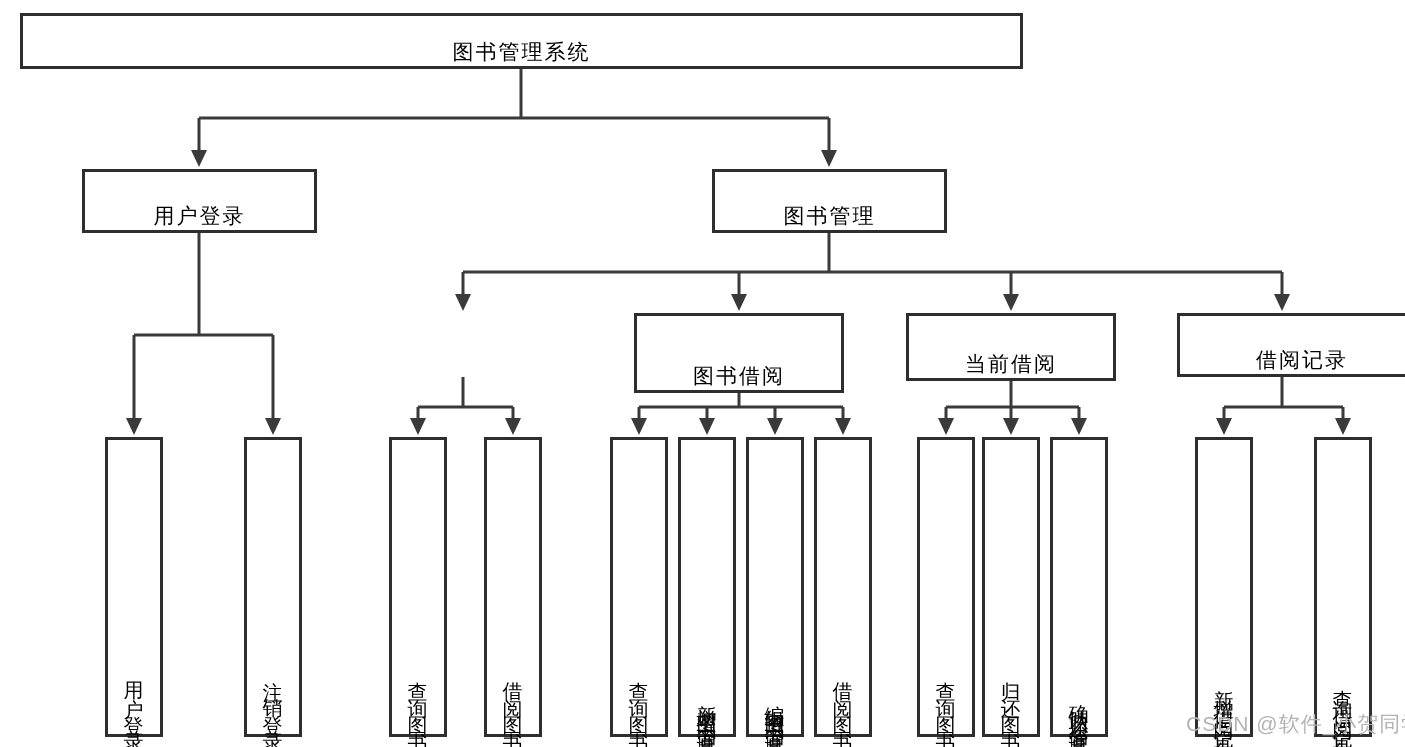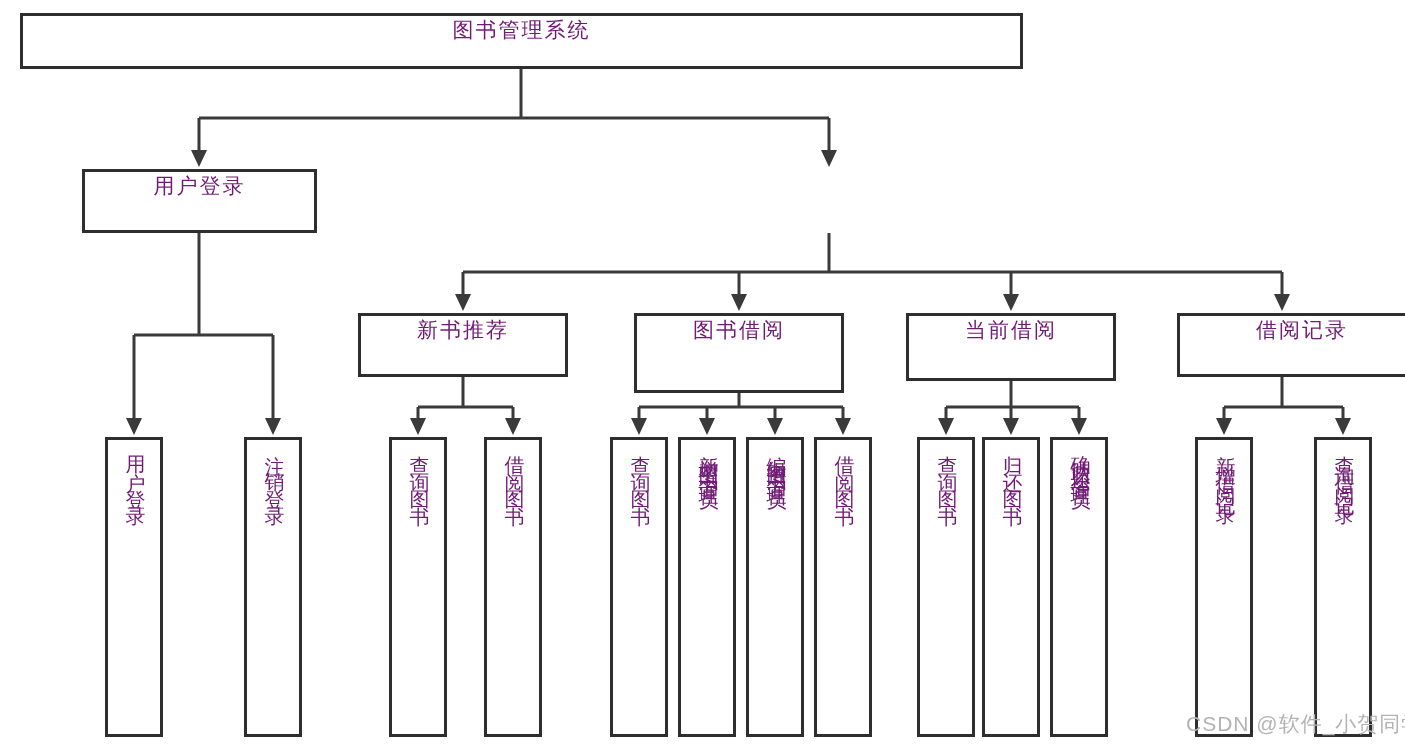--- a/index.html
+++ b/index.html
@@ -22,24 +22,23 @@
     width: 1405px;
     height: 747px;
     pointer-events: none;
   }
   .node {
     position: absolute;
     box-sizing: border-box;
     background: #ffffff;
     border: 3px solid #2e2e2e;
     display: flex;
-    align-items: flex-start;
+    align-items: flex-end;
     justify-content: center;
-    color: #701a75;
-    font-family: Liberation Mono, monospace;
+    color: #000000;
   }
   .node.h span {
     font-size: 21px;
     letter-spacing: 2px;
     white-space: nowrap;
   }
   .node.v {
     width: 58px;
     height: 300px;
   }
@@ -87,24 +86,24 @@
          M1335 418 L1351 418 L1343 435 Z" fill="#3a3a3a" stroke="none"></path>
   </svg>
 
   <div class="node h" style="left:20px; top:13px; width:1003px; height:56px">
     <span>图书管理系统</span>
   </div>
 
   <div class="node h" style="left:82px; top:169px; width:235px; height:64px">
     <span>用户登录</span>
   </div>
+  <div class="node h" style="left:712px; top:169px; width:235px; height:64px">
+    <span>图书管理</span>
+  </div>
 
-  <div class="node h" style="left:358px; top:313px; width:210px; height:64px">
-    <span>新书推荐</span>
-  </div>
   <div class="node h" style="left:634px; top:313px; width:210px; height:80px">
     <span>图书借阅</span>
   </div>
   <div class="node h" style="left:906px; top:313px; width:210px; height:68px">
     <span>当前借阅</span>
   </div>
   <div class="node h" style="left:1177px; top:313px; width:250px; height:64px">
     <span>借阅记录</span>
   </div>
 

